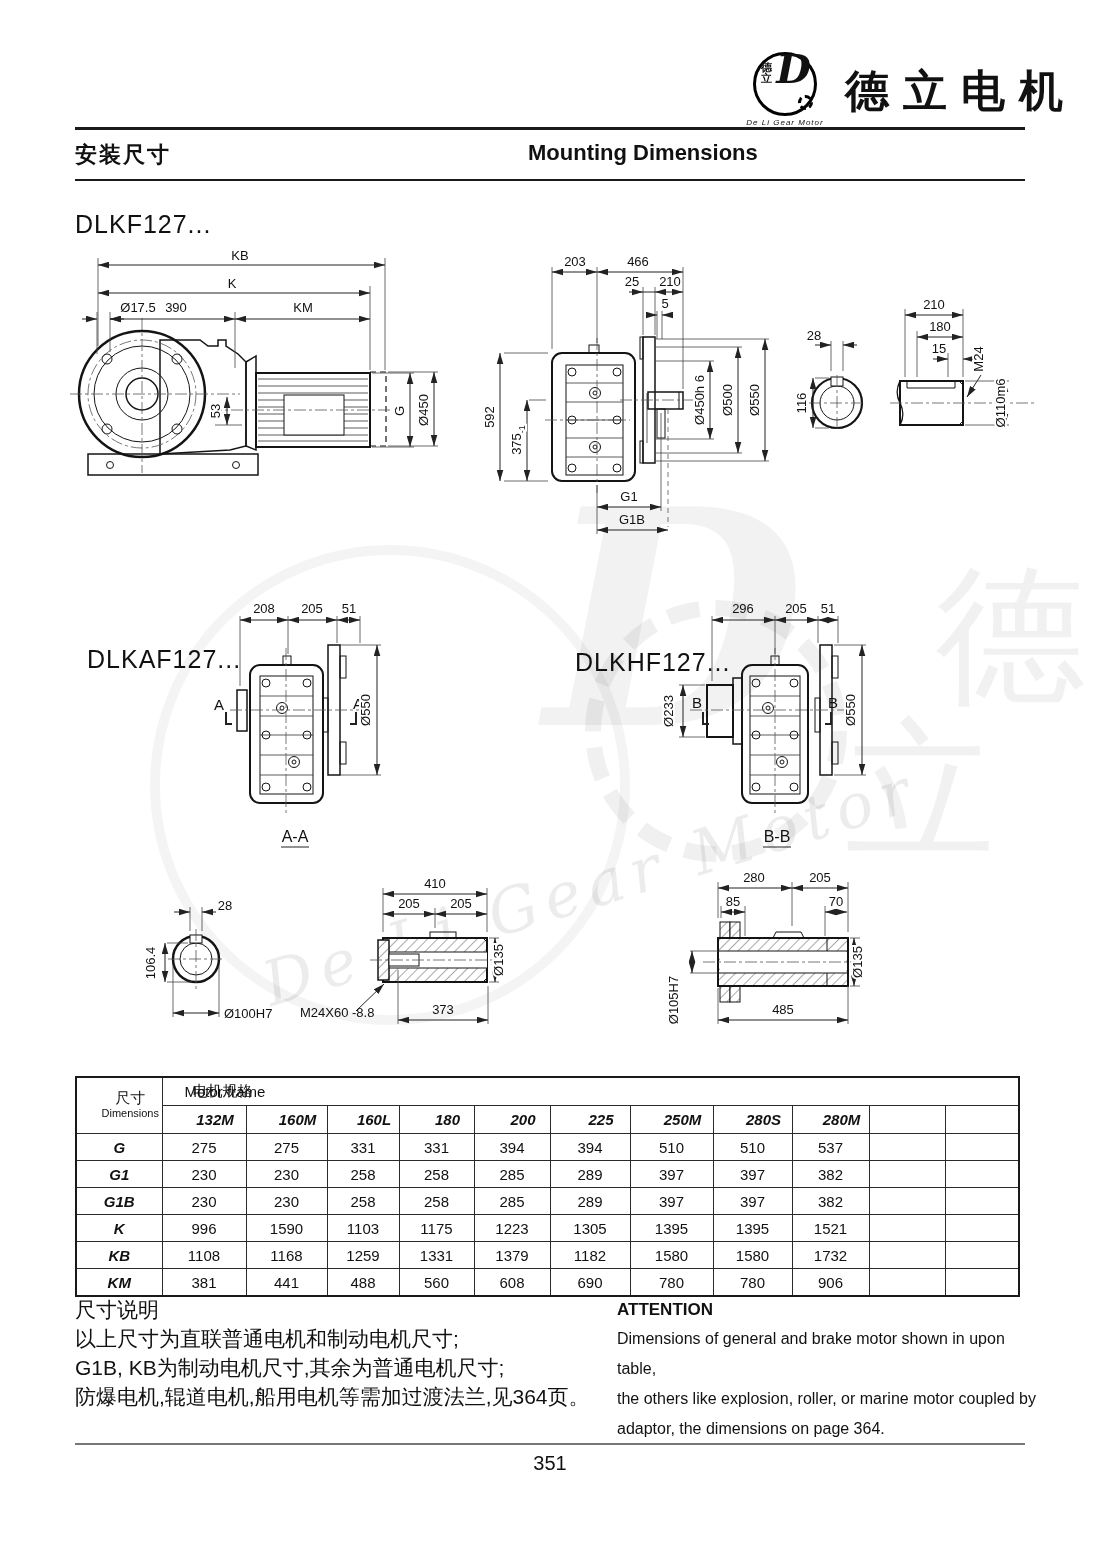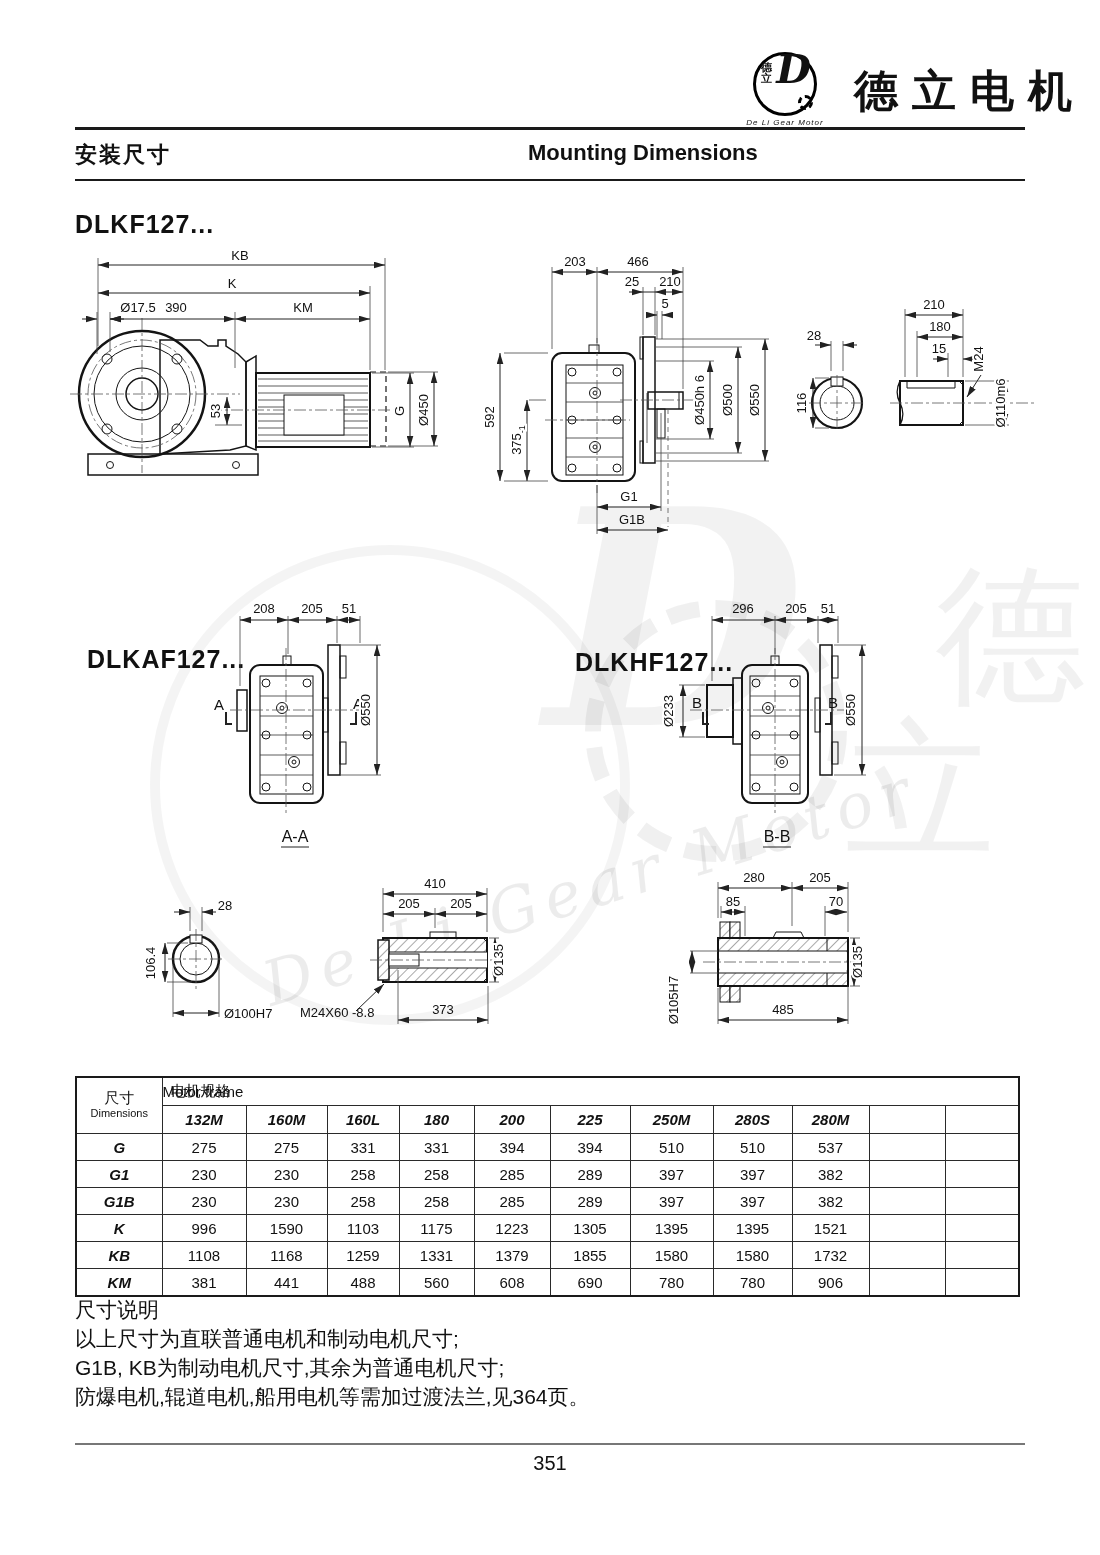--- a/index.html
+++ b/index.html
@@ -18,26 +18,26 @@
         font-style:italic;font-size:62px;letter-spacing:8px;color:rgba(0,0,0,.075);transform:rotate(-17deg);}
   
   .logo{left:742px;top:52px;width:86px;height:76px;}
   .logo-ring{position:relative;width:58px;height:58px;border:3px solid #000;border-radius:50%;margin:0 auto;}
   .logo-cn{position:absolute;left:5px;top:7px;font-size:11px;font-weight:bold;line-height:11px;}
   .logo-cn span{display:block;}
   .logo-d{position:absolute;right:3px;top:-6px;font-family:"DejaVu Serif",serif;font-style:italic;
           font-weight:bold;font-size:40px;line-height:40px;}
   .logo-gear{position:absolute;right:1px;bottom:3px;width:9px;height:9px;border:3px dashed #000;border-radius:50%;}
   .logo-arc{margin-top:2px;text-align:center;font-size:8px;font-style:italic;letter-spacing:1px;white-space:nowrap;}
-  .brand{left:845px;top:62px;font-family:"DejaVu Serif",serif;font-weight:bold;font-size:44px;letter-spacing:14px;white-space:nowrap;margin-left:9px;}
+  .brand{left:845px;top:62px;font-family:"DejaVu Serif",serif;font-weight:bold;font-size:44px;letter-spacing:14px;white-space:nowrap;}
   .rule1{left:75px;top:127px;width:950px;height:3px;background:#1a1a1a;}
   .rule2{left:75px;top:179px;width:950px;height:2px;background:#1a1a1a;}
   .title-cn{left:75px;top:140px;font-size:22px;font-weight:bold;letter-spacing:2px;}
   .title-en{left:528px;top:140px;width:330px;text-align:left;font-size:22px;font-weight:bold;}
-  .figlabel{font-size:25px;font-weight:bold;letter-spacing:1px;}
+  .figlabel{font-size:25px;font-weight:normal;letter-spacing:1px;}
   
   svg{overflow:visible;}
   .o2{fill:none;stroke:#141414;stroke-width:2;}
   .o15{fill:none;stroke:#141414;stroke-width:1.5;}
   .o1{fill:none;stroke:#141414;stroke-width:1;}
   .iline{fill:none;stroke:#333;stroke-width:.8;}
   .fw{fill:#fff;stroke:#141414;stroke-width:1;}
   .fh{fill:url(#hatch);stroke:#141414;stroke-width:1.5;}
   .dim{stroke:#222;stroke-width:1;fill:none;}
   .ext{stroke:#444;stroke-width:.8;fill:none;}
@@ -45,21 +45,21 @@
   .dsh{stroke:#141414;stroke-width:1.2;stroke-dasharray:6 4;fill:none;}
   .dshl{stroke:#555;stroke-width:.8;stroke-dasharray:5 4;fill:none;}
   text.dt{font-family:"Liberation Sans",sans-serif;font-size:13px;fill:#111;}
   text.halo{paint-order:stroke;stroke:#fff;stroke-width:4px;}
   .mid{text-anchor:middle;}
   
   #dimtable{position:absolute;left:75px;top:1076px;border-collapse:collapse;table-layout:fixed;background:transparent;}
   #dimtable td,#dimtable th{border:1px solid #2a2a2a;padding:0;text-align:center;font-weight:normal;
       font-size:15px;height:26px;overflow:hidden;}
   #dimtable{border:2px solid #1a1a1a;}
-  #dimtable .hrow th{height:27px;}
+  #dimtable .hrow th{height:27px;padding-left:22px;}
   #dimtable .bold{font-weight:bold;font-style:italic;}
   .dimcell{line-height:14px;}
   .dimcell .en{font-size:11px;}
   .mf-wrap{position:relative;width:100%;height:100%;display:flex;align-items:center;justify-content:flex-start;}
   .mf-wrap .spec-cn{position:absolute;left:8px;}
   
   .notes-cn{left:75px;top:1295px;width:520px;font-size:21px;}
   .notes-cn div{line-height:29px;}
   .notes-en{left:617px;top:1295px;width:430px;font-size:16px;}
   .notes-en .ttl{font-weight:bold;font-size:17px;line-height:29px;}
@@ -623,21 +623,21 @@
       <td></td>
           <td></td>
     </tr>
     <tr>
       <th class="bold">KB</th>
       <td>1108</td>
       <td>1168</td>
       <td>1259</td>
       <td>1331</td>
       <td>1379</td>
-      <td>1855</td>
+      <td>1182</td>
       <td>1580</td>
       <td>1580</td>
       <td>1732</td>
       <td></td>
           <td></td>
     </tr>
     <tr>
       <th class="bold">KM</th>
       <td>381</td>
       <td>441</td>
@@ -653,17 +653,23 @@
     </tr>
   </tbody>
     </table>
 
   <div class="abs notes-cn">
     <div>尺寸说明</div>
     <div>以上尺寸为直联普通电机和制动电机尺寸;</div>
     <div>G1B, KB为制动电机尺寸,其余为普通电机尺寸;</div>
     <div>防爆电机,辊道电机,船用电机等需加过渡法兰,见364页。</div>
   </div>
+  <div class="abs notes-en">
+    <div class="ttl">ATTENTION</div>
+    <div>Dimensions of general and brake motor shown in upon table,</div>
+    <div>the others like explosion, roller, or marine motor coupled by</div>
+    <div>adaptor, the dimensions on page 364.</div>
+  </div>
 
   <div class="abs frule"></div>
   <div class="abs pagenum">351</div>
 
 </div>
 
 </body></html>

